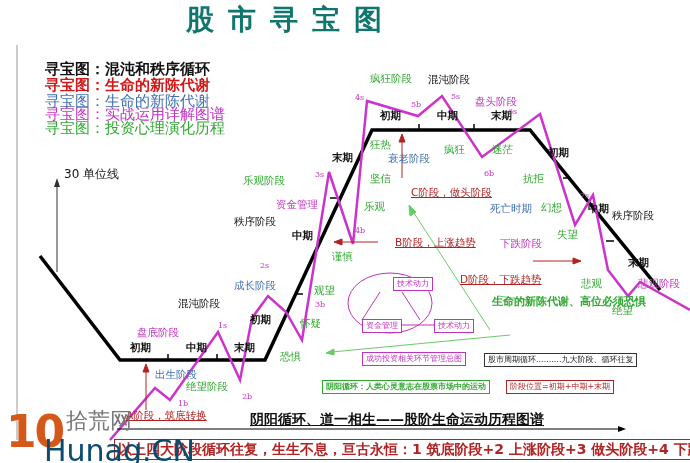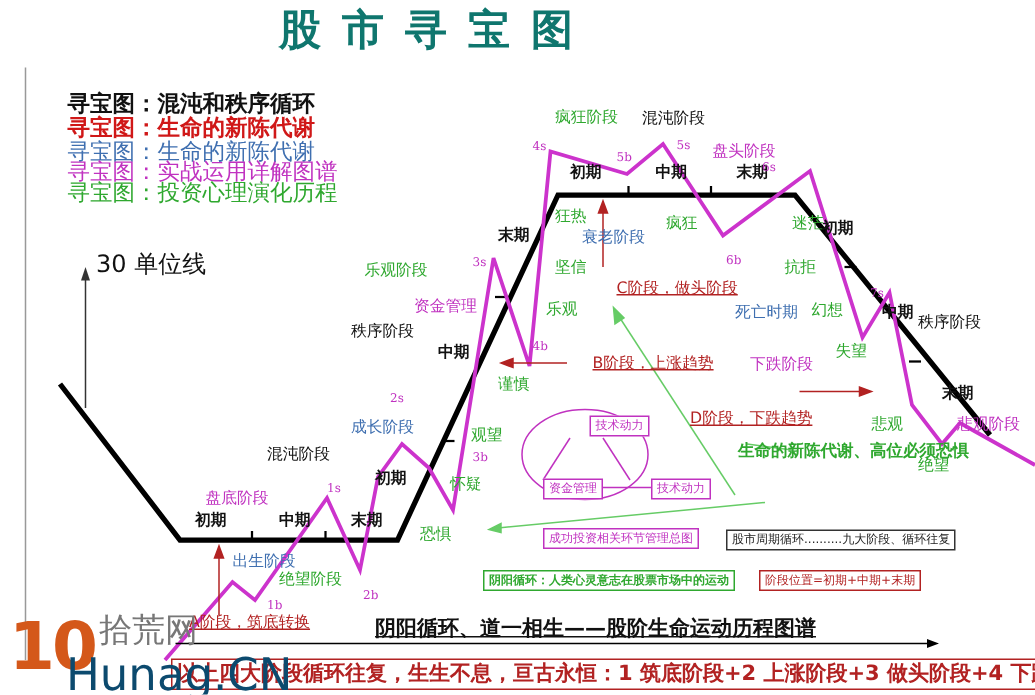--- a/index.html
+++ b/index.html
@@ -77,21 +77,21 @@
 </svg>
 
 <div class="abs title">股市寻宝图</div>
 
 <div class="abs legend bold" style="top:62px;color:#111">寻宝图：混沌和秩序循环</div>
 <div class="abs legend bold" style="top:78px;color:#d01818">寻宝图：生命的新陈代谢</div>
 <div class="abs legend" style="top:94px;color:#3f6fb0">寻宝图：生命的新陈代谢</div>
 <div class="abs legend" style="top:107px;color:#c032c0">寻宝图：实战运用详解图谱</div>
 <div class="abs legend" style="top:121px;color:#2fa82f">寻宝图：投资心理演化历程</div>
 
-<div class="abs lbl black" style="left:64px;top:168px;font-size:16px">30 单位线</div>
+<div class="abs lbl black" style="left:64px;top:168px;font-size:12px">30 单位线</div>
 
 <div class="abs lbl black bold" style="left:130px;top:342px">初期</div>
 <div class="abs lbl black bold" style="left:186px;top:342px">中期</div>
 <div class="abs lbl black bold" style="left:234px;top:342px">末期</div>
 <div class="abs lbl black bold" style="left:250px;top:314px">初期</div>
 <div class="abs lbl black bold" style="left:292px;top:230px">中期</div>
 <div class="abs lbl black bold" style="left:332px;top:152px">末期</div>
 <div class="abs lbl black bold" style="left:380px;top:110px">初期</div>
 <div class="abs lbl black bold" style="left:437px;top:110px">中期</div>
 <div class="abs lbl black bold" style="left:491px;top:110px">末期</div>
@@ -118,21 +118,21 @@
 <div class="abs lbl magenta" style="left:638px;top:278px">悲观阶段</div>
 
 <div class="abs lbl green" style="left:280px;top:352px">恐惧</div>
 <div class="abs lbl green" style="left:300px;top:319px">怀疑</div>
 <div class="abs lbl green" style="left:314px;top:286px">观望</div>
 <div class="abs lbl green" style="left:332px;top:252px">谨慎</div>
 <div class="abs lbl green" style="left:364px;top:202px">乐观</div>
 <div class="abs lbl green" style="left:370px;top:174px">坚信</div>
 <div class="abs lbl green" style="left:370px;top:140px">狂热</div>
 <div class="abs lbl green" style="left:444px;top:145px">疯狂</div>
-<div class="abs lbl green" style="left:528px;top:145px">迷茫</div>
+<div class="abs lbl green" style="left:492px;top:145px">迷茫</div>
 <div class="abs lbl green" style="left:523px;top:174px">抗拒</div>
 <div class="abs lbl green" style="left:541px;top:203px">幻想</div>
 <div class="abs lbl green" style="left:557px;top:230px">失望</div>
 <div class="abs lbl green" style="left:581px;top:279px">悲观</div>
 <div class="abs lbl green" style="left:612px;top:306px">绝望</div>
 
 <div class="abs sm magenta" style="left:218px;top:322px">1s</div>
 <div class="abs sm magenta" style="left:178px;top:400px">1b</div>
 <div class="abs sm magenta" style="left:260px;top:262px">2s</div>
 <div class="abs sm magenta" style="left:242px;top:393px">2b</div>

